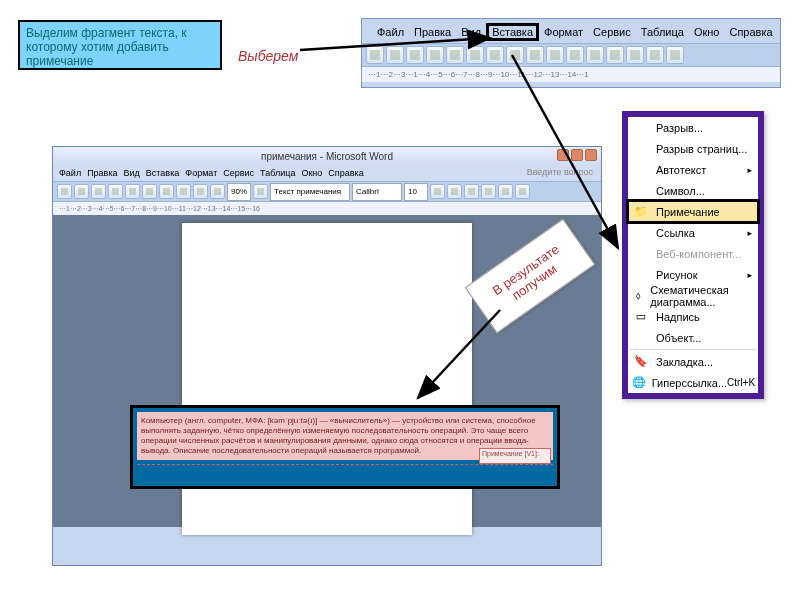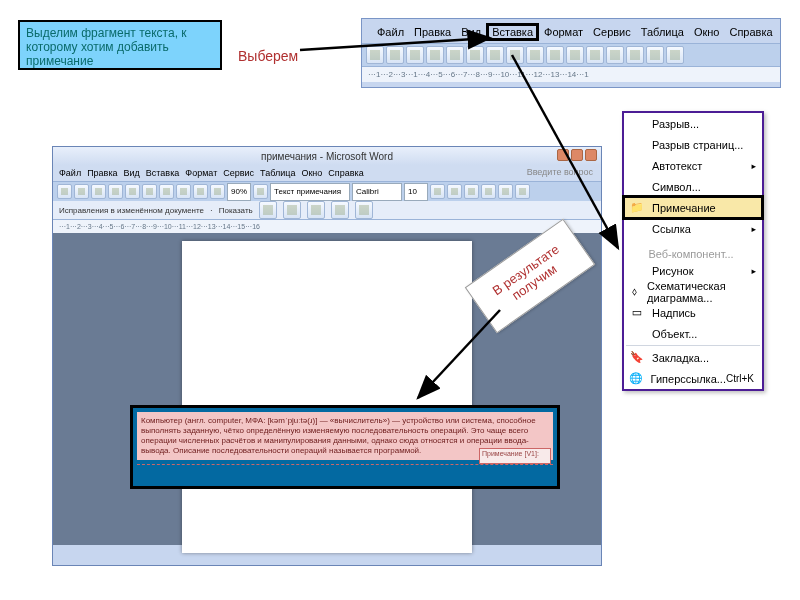--- a/index.html
+++ b/index.html
@@ -1,40 +1,40 @@
 <!DOCTYPE html>
 <html><head>
 <meta charset="utf-8">
 <style>
   * { box-sizing: border-box; margin: 0; padding: 0; }
   body { font-family: "Tahoma", sans-serif; font-size: 11px; background: #fff; width: 800px; height: 600px; position: relative; overflow: hidden; }
 
   
   .note-box { position: absolute; left: 18px; top: 20px; width: 204px; height: 50px; border: 2px solid #000; padding: 4px 6px; color: #0a6b6b; font-size: 12px; line-height: 14px; background: #7dd3fc; }
 
-  .label-select { position: absolute; left: 238px; top: 48px; color: #b03030; font-size: 14px; }
+  .label-select { position: absolute; left: 238px; top: 48px; color: #b03030; font-size: 14px; font-style: italic; }
 
   
   .menubar-wrap { position: absolute; left: 361px; top: 18px; width: 420px; height: 70px; border: 1px solid #7a95c6; background: #c7d6ef; }
   .menubar { display: flex; gap: 0; padding: 4px 6px 2px 6px; align-items: center; font-size: 11px; }
   .menu-item { padding: 2px 5px; color: #000; cursor: default; white-space: nowrap; }
   .menu-highlight { border: 3px solid #000; padding: 0px 3px; }
   .menubar-wrap .win-icon { width:14px; height:14px; background:#3a66c0; display:inline-block; margin-right:4px; vertical-align:middle; }
   .toolbar-icons { display:flex; gap:2px; padding:2px 4px; background:#bcd0ec; border-top:1px solid #9ab3d8; }
   .tb-btn { width:18px; height:18px; background:linear-gradient(#f5f9ff,#d8e4f5); border:1px solid #a0b6d6; border-radius:2px; position:relative; }
   .tb-btn::after{content:"";position:absolute;inset:3px;background:rgba(120,140,80,0.3);}
   .ruler { height:16px; background:#eef3fb; border-top:1px solid #9ab3d8; display:flex; align-items:center; padding:0 6px; font-size:8px; color:#678; gap:4px; overflow:hidden;}
   .ruler span { white-space: nowrap; }
 
   
-  .dropdown { position: absolute; left: 622px; top: 111px; width: 142px; background:#fff; border:2px solid #4c1d95; box-shadow: 2px 2px 4px rgba(0,0,0,0.25); }
+  .dropdown { position: absolute; left: 622px; top: 111px; width: 142px; background:#fff; border:6px solid #4c1d95; box-shadow: 2px 2px 4px rgba(0,0,0,0.25); }
   .dd-item { display:flex; align-items:center; height:21px; padding:0 8px 0 4px; font-size:11px; color:#000; cursor:default; position:relative; }
   .dd-item .dd-icon { width:18px; height:16px; margin-right:6px; display:flex; align-items:center; justify-content:center; }
   .dd-item .sub { position:absolute; right:6px; font-size:9px; color:#000; }
-  .dd-item.disabled { color:#9a9a9a;flex-direction:column; }
+  .dd-item.disabled { color:#9a9a9a; }
   .dd-item.highlight { outline: 3px solid #000; outline-offset:-1px; background:#f9e8a8; }
   .dd-shortcut { margin-left:auto; font-size:10px; }
   .dd-sep { height:1px; background:#d0d6e0; margin:1px 2px; }
 
   
   .word2 { position:absolute; left:16px; top:146px; width:550px; height:420px; border:1px solid #6a85b6; background:#c7d6ef;margin-left:36px; }
   .word2-title { height:18px; background:linear-gradient(#e8effb,#cfdcf1); display:flex; align-items:center; justify-content:center; font-size:10px; color:#333; position:relative; }
   .word2-title .wbtns { position:absolute; right:4px; top:2px; display:flex; gap:2px;}
   .word2-title .wbtns div{width:12px;height:12px;background:#d86;border:1px solid #a64;border-radius:2px;}
   .word2-menus { height:16px; background:#cfdcf1; display:flex; gap:6px; padding:0 6px; align-items:center; font-size:9px; color:#000;}
@@ -200,30 +200,20 @@
     <div class="combo" style="width:80px">Текст примечания</div>
     <div class="combo" style="width:50px">Calibri</div>
     <div class="combo" style="width:24px">10</div>
     <div class="tb-btn"></div>
     <div class="tb-btn"></div>
     <div class="tb-btn"></div>
     <div class="tb-btn"></div>
     <div class="tb-btn"></div>
     <div class="tb-btn"></div>
   </div>
-  <div class="word2-tb2">
-    <span>Исправления в изменённом документе</span>
-    <span>·</span>
-    <span>Показать</span>
-    <div class="tb-btn"></div>
-    <div class="tb-btn"></div>
-    <div class="tb-btn"></div>
-    <div class="tb-btn"></div>
-    <div class="tb-btn"></div>
-  </div>
   <div class="word2-ruler">
       <span>···1···2···3···4···5···6···7···8···9···10···11···12···13···14···15···16</span>
     </div>
   <div class="word2-docarea">
     <div class="word2-page"></div>
   </div>
 </div>
 
 <div class="result-label">В результате получим</div>
 

